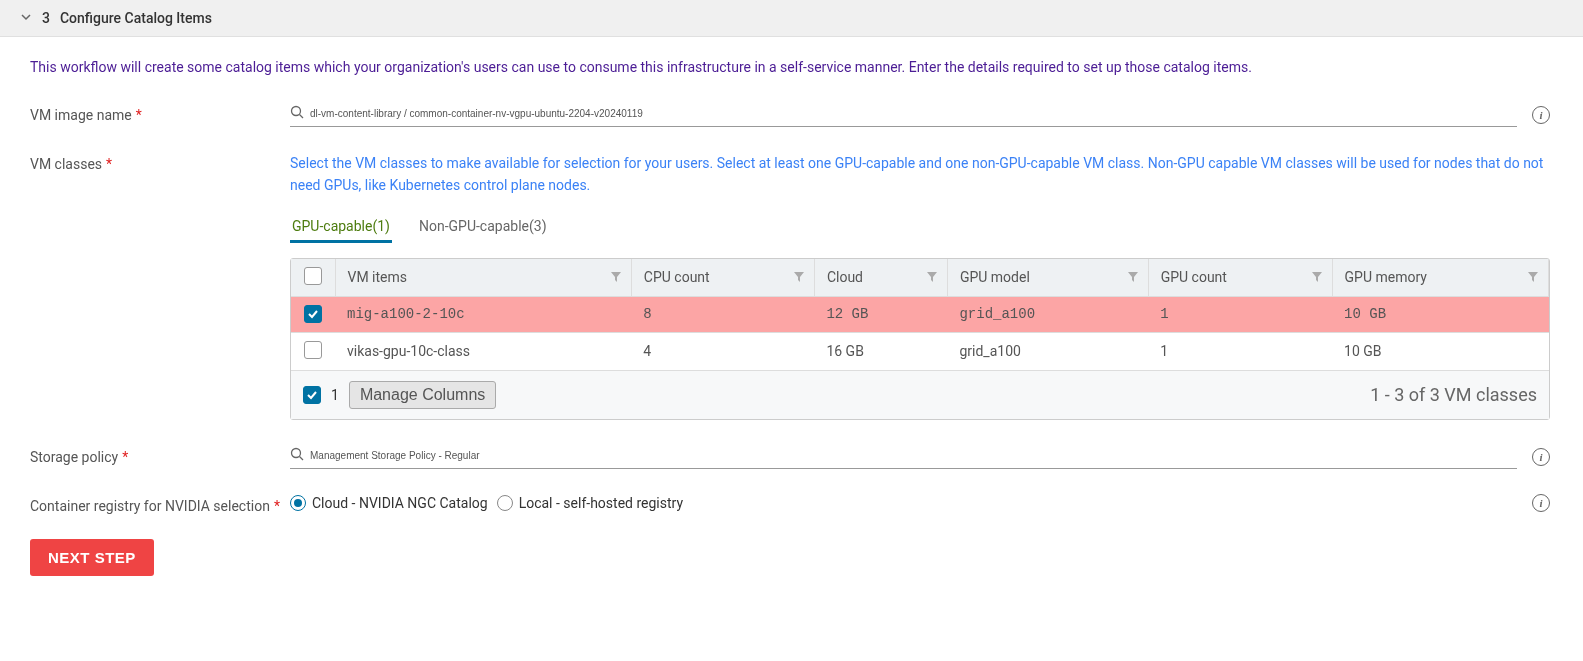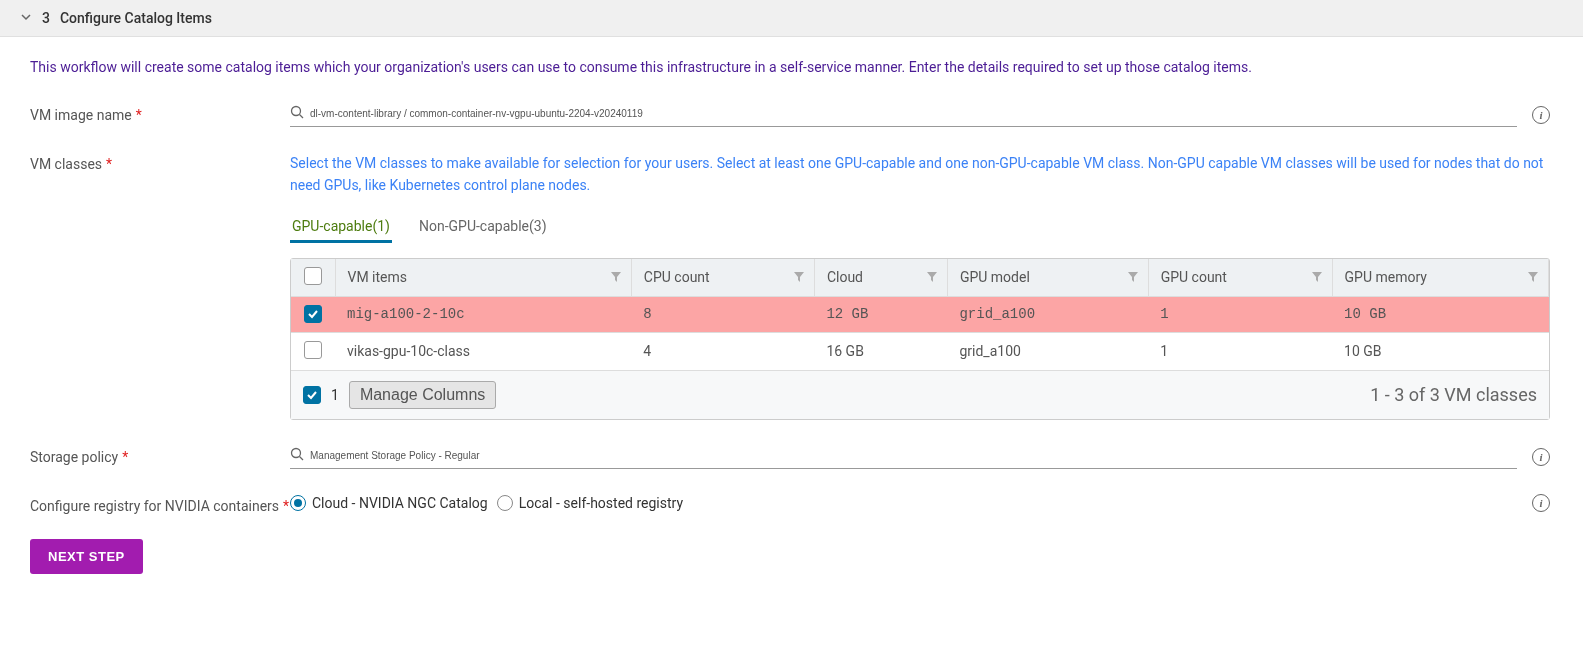--- a/index.html
+++ b/index.html
@@ -224,26 +224,26 @@
 .radio-outer.selected {
   border-color: #0072a3;
 }
 .radio-inner {
   width: 8px;
   height: 8px;
   background: #0072a3;
   border-radius: 50%;
 }
 .btn-primary {
-  background: #a21caf;
+  background: #ef4444;
   color: #fff;
   border: none;
   padding: 10px 18px;
   font-weight: 600;
-  font-size: 13px;
+  font-size: 15px;
   letter-spacing: 0.5px;
   border-radius: 3px;
   cursor: pointer;
 }
 .registry-row {
   display: flex;
   align-items: center;
   gap: 15px;
   justify-content: space-between;
 }
@@ -387,21 +387,21 @@
           <input type="text" value="Management Storage Policy - Regular" style="">
         </div>
         <span class="info-icon">i</span>
       </div>
     </div>
   </div>
 
   
   <div class="form-row">
     <div class="form-label">
-      <span>Configure registry for NVIDIA containers</span><span class="req">*</span>
+      <span>Container registry for NVIDIA selection</span><span class="req">*</span>
     </div>
     <div class="form-control">
       <div class="registry-row">
         <div class="radio-group" id="radios">
             <div class="radio-wrap">
               <span class="radio-outer selected">
                 <span class="radio-inner"></span>
               </span>
               <span>Cloud - NVIDIA NGC Catalog</span>
             </div>

